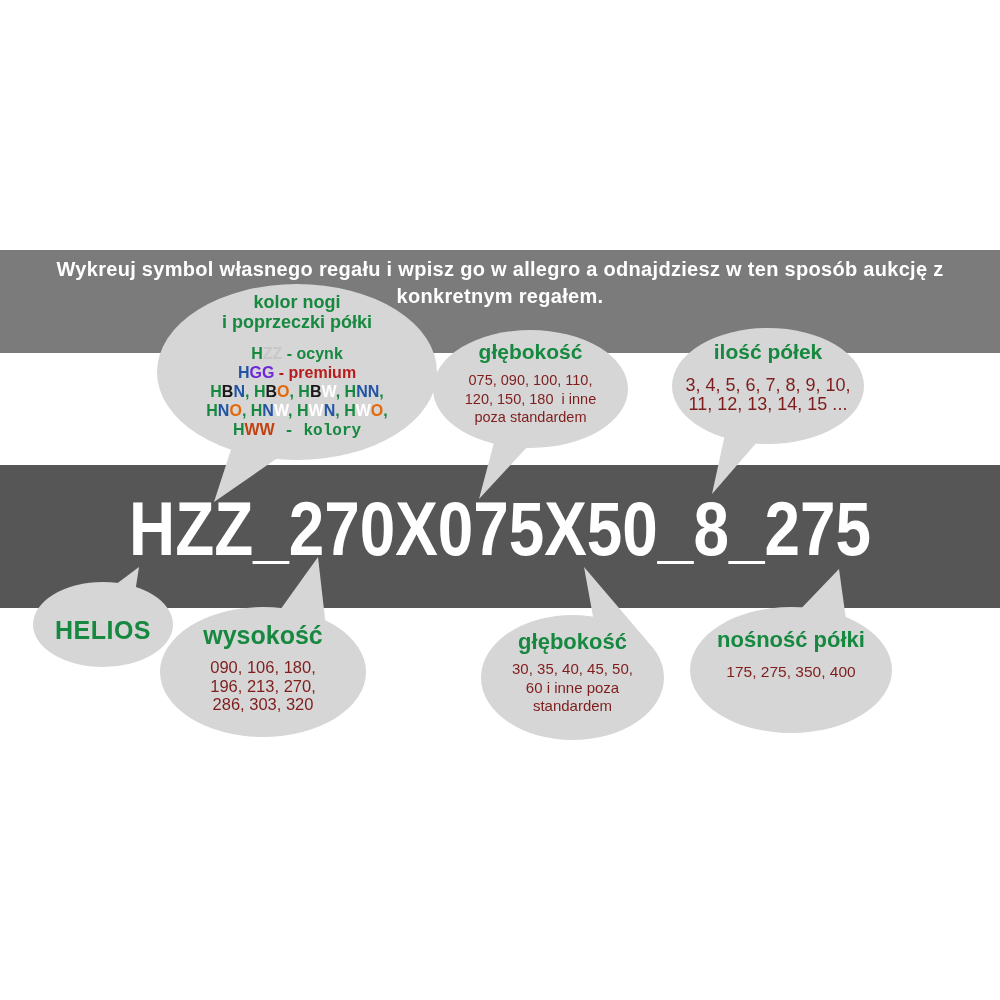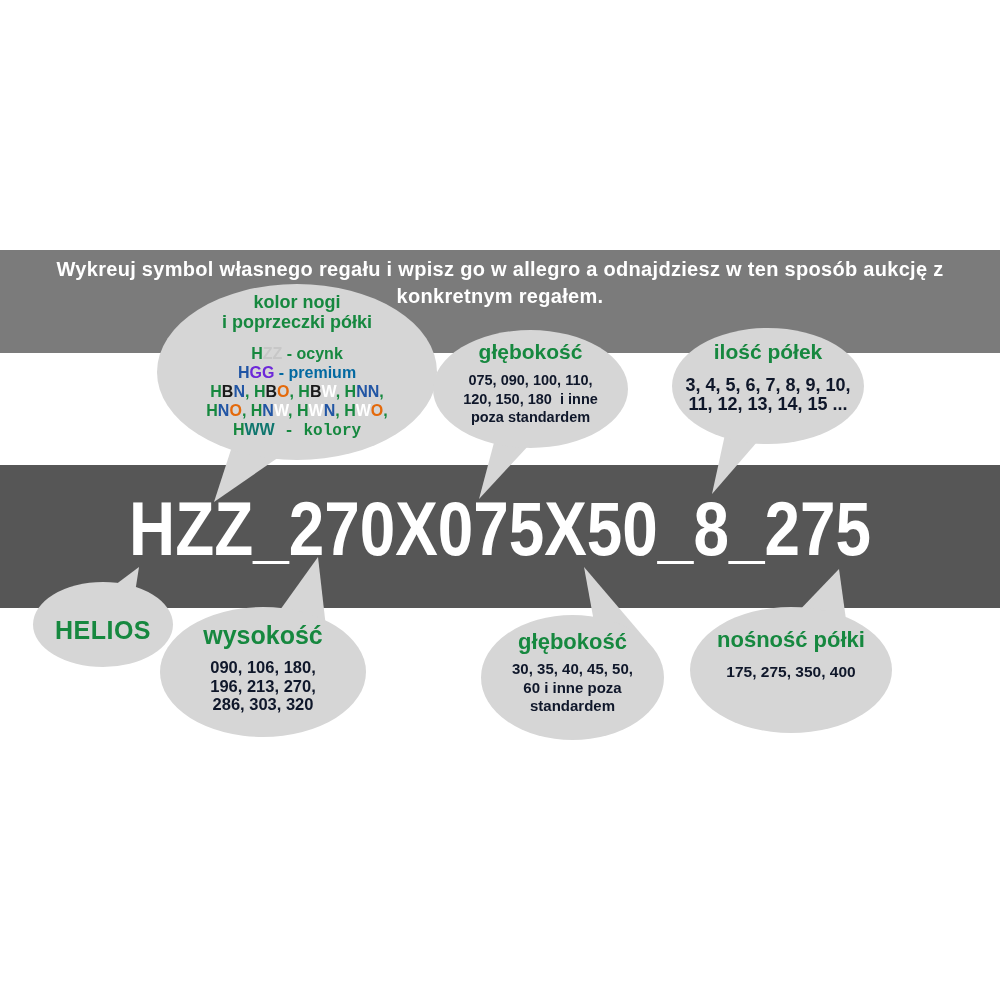--- a/index.html
+++ b/index.html
@@ -23,21 +23,21 @@
   }
   
   .tails{position:absolute;left:0;top:0;width:1000px;height:1000px;z-index:3;}
   .tails polygon{fill:#d6d6d6;}
   .bubble{
     position:absolute;background:#d6d6d6;border-radius:50%;z-index:4;
     display:flex;flex-direction:column;align-items:center;justify-content:flex-start;
     text-align:center;
   }
   .bubble .head{color:#16883f;font-weight:bold;}
-  .bubble .body-line{color:#0f172a;font-weight:bold;}
+  .bubble .body-line{color:#7f1d1d;font-weight:normal;}
   
   #b-kolor{left:157px;top:284px;width:280px;height:176px;padding-top:9px;box-sizing:border-box;}
   #b-kolor .head{font-size:18px;line-height:19.5px;}
   #b-kolor .code-line{font-size:16px;line-height:19px;font-weight:bold;white-space:pre;}
   #b-kolor .spacer{height:12px;}
   
   #b-szer{left:433px;top:330px;width:195px;height:118px;padding-top:10px;box-sizing:border-box;}
   #b-szer .head{font-size:21px;line-height:24px;}
   #b-szer .body-line{font-size:14.5px;line-height:18.5px;white-space:pre;}
   #b-szer .spacer{height:7px;}
@@ -88,24 +88,24 @@
     <polygon points="270,624 328,645 318,557"></polygon>
     <polygon points="594,622 648,642 584,567"></polygon>
     <polygon points="792,618 848,634 839,569"></polygon>
   </svg>
 
   <div id="b-kolor" class="bubble">
     <div class="head">kolor nogi</div>
     <div class="head">i poprzeczki półki</div>
     <div class="spacer"></div>
     <div class="code-line"><span style="color: rgb(22, 136, 63);">H</span><span style="color: rgb(199, 199, 199);">ZZ</span><span style="color: rgb(22, 136, 63);"> - ocynk</span></div>
-    <div class="code-line"><span style="color: rgb(33, 85, 164);">H</span><span style="color: #6d28d9;">GG</span><span style="color: #0369a1;"> - premium</span></div>
+    <div class="code-line"><span style="color: rgb(33, 85, 164);">H</span><span style="color: #6d28d9;">GG</span><span style="color: #b91c1c;"> - premium</span></div>
     <div class="code-line"><span style="color: rgb(22, 136, 63);">H</span><span style="color: rgb(26, 26, 26);">B</span><span style="color: rgb(33, 85, 164);">N</span><span style="color: rgb(22, 136, 63);">, </span><span style="color: rgb(22, 136, 63);">H</span><span style="color: rgb(26, 26, 26);">B</span><span style="color: rgb(228, 105, 10);">O</span><span style="color: rgb(22, 136, 63);">, </span><span style="color: rgb(22, 136, 63);">H</span><span style="color: rgb(26, 26, 26);">B</span><span style="color: rgb(255, 255, 255);">W</span><span style="color: rgb(22, 136, 63);">, </span><span style="color: rgb(22, 136, 63);">H</span><span style="color: rgb(33, 85, 164);">NN</span><span style="color: rgb(22, 136, 63);">,</span></div>
     <div class="code-line"><span style="color: rgb(22, 136, 63);">H</span><span style="color: rgb(33, 85, 164);">N</span><span style="color: rgb(228, 105, 10);">O</span><span style="color: rgb(22, 136, 63);">, </span><span style="color: rgb(22, 136, 63);">H</span><span style="color: rgb(33, 85, 164);">N</span><span style="color: rgb(255, 255, 255);">W</span><span style="color: rgb(22, 136, 63);">, </span><span style="color: rgb(22, 136, 63);">H</span><span style="color: rgb(255, 255, 255);">W</span><span style="color: rgb(33, 85, 164);">N</span><span style="color: rgb(22, 136, 63);">, </span><span style="color: rgb(22, 136, 63);">H</span><span style="color: rgb(255, 255, 255);">W</span><span style="color: rgb(228, 105, 10);">O</span><span style="color: rgb(22, 136, 63);">,</span></div>
-    <div class="code-line"><span style="color: rgb(22, 136, 63);">H</span><span style="color: #0f766e;">WW</span><span style="color: rgb(22, 136, 63); font-family: Liberation Mono, monospace;"> - kolory</span></div>
+    <div class="code-line"><span style="color: rgb(22, 136, 63);">H</span><span style="color: #c2410c;">WW</span><span style="color: rgb(22, 136, 63); font-family: Liberation Mono, monospace;"> - kolory</span></div>
   </div>
 
   <div id="b-szer" class="bubble">
     <div class="head">głębokość</div>
     <div class="spacer"></div>
     <div class="body-line">075, 090, 100, 110,</div>
     <div class="body-line">120, 150, 180  i inne</div>
     <div class="body-line">poza standardem</div>
   </div>
 

